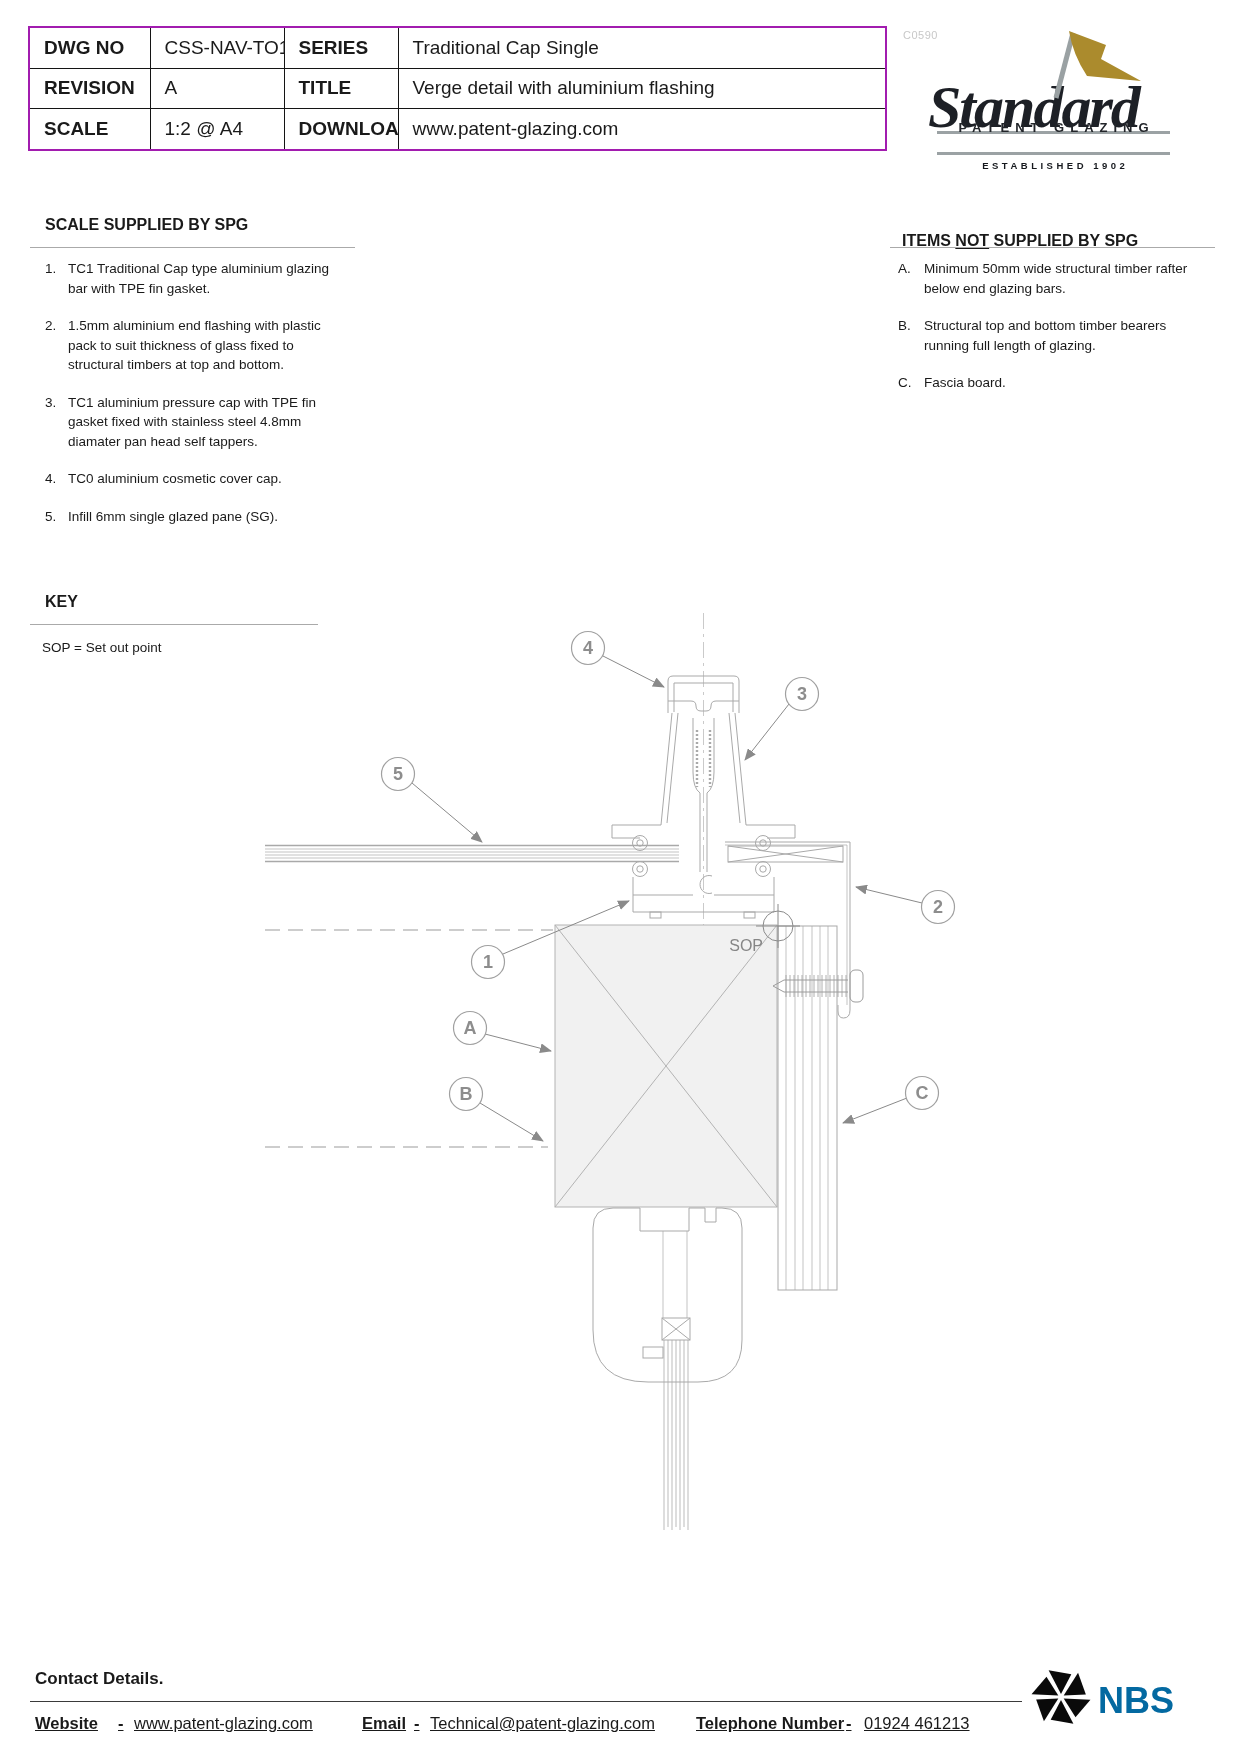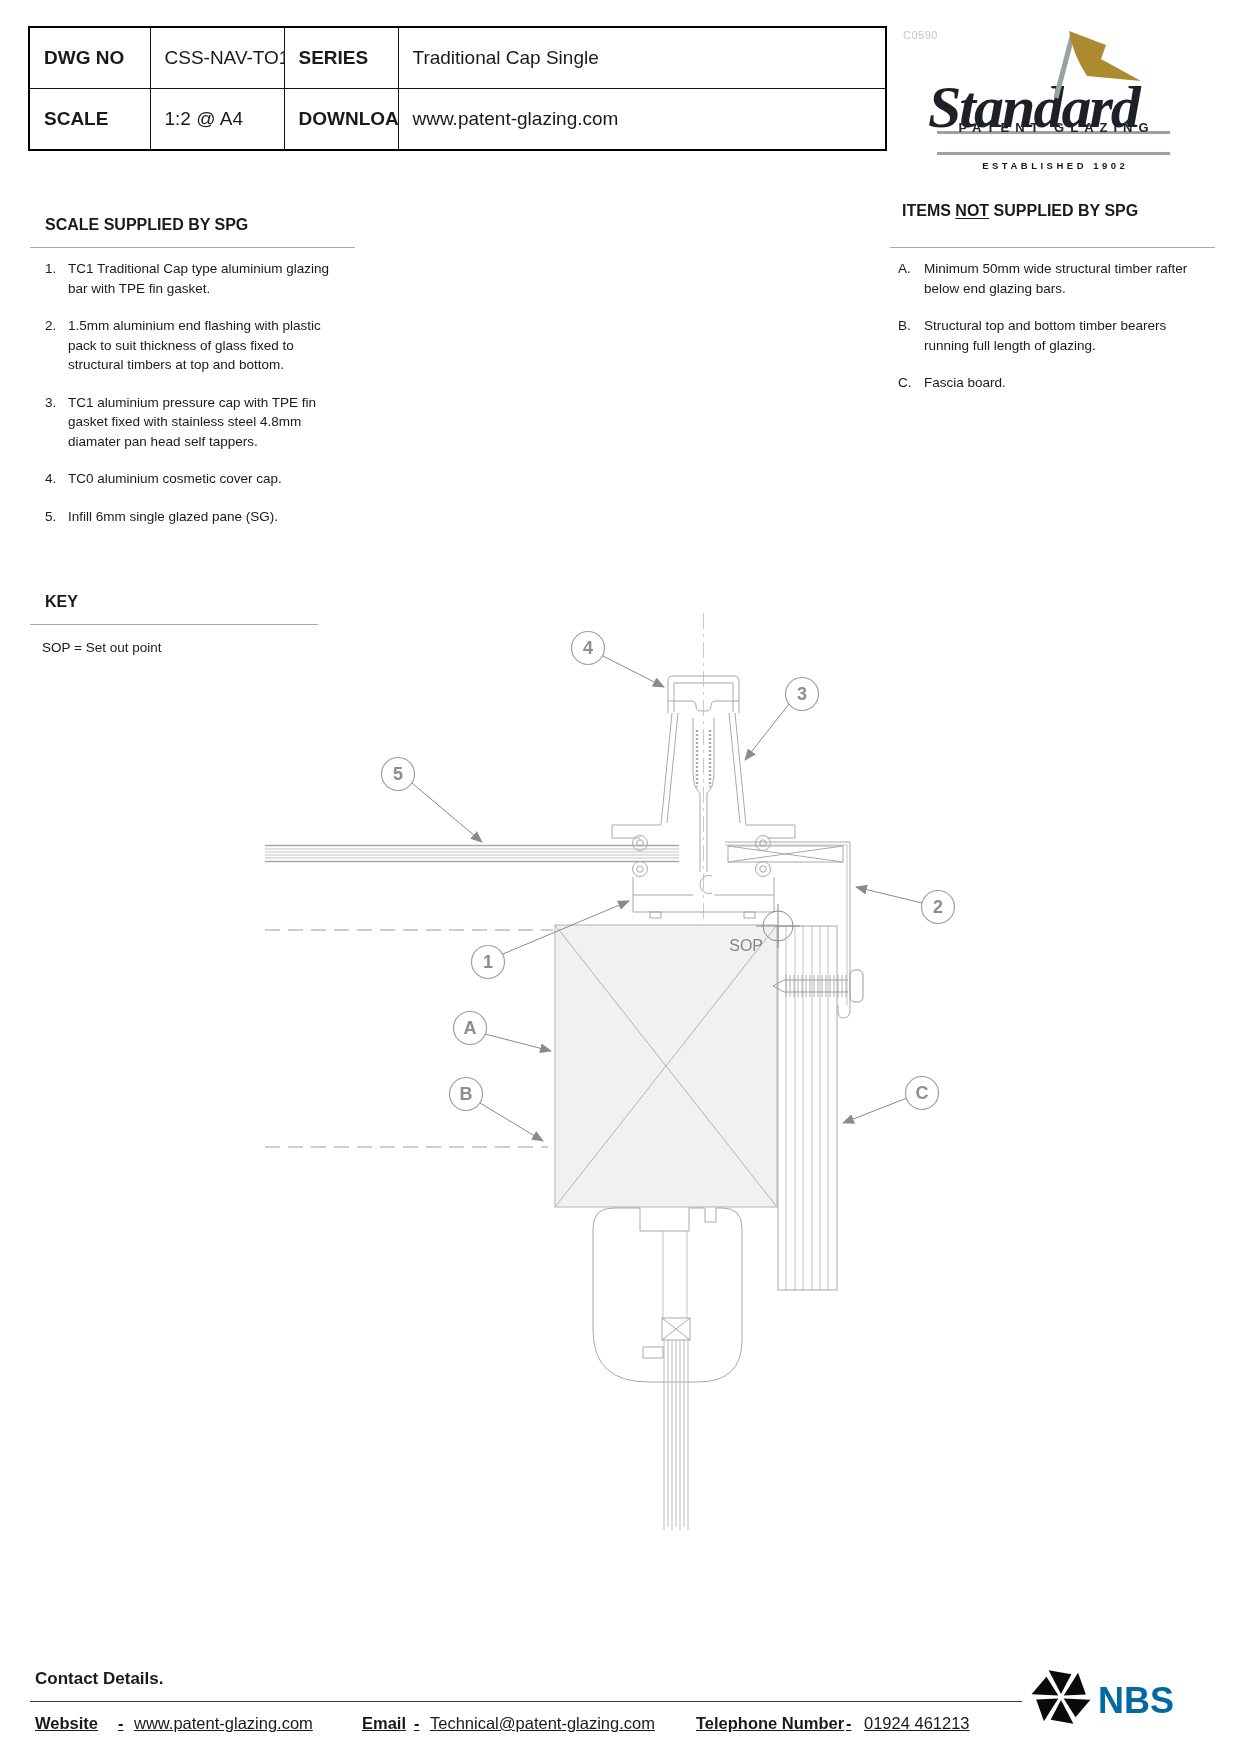--- a/index.html
+++ b/index.html
@@ -3,21 +3,21 @@
 <meta charset="utf-8">
 <style>
   html,body{margin:0;padding:0;background:#fff;}
   .page{position:relative;width:1240px;height:1754px;background:#fff;overflow:hidden;
         font-family:"Liberation Sans",sans-serif;color:#1a1a1a;}
   
   table.tblock{position:absolute;left:28px;top:26px;width:857px;height:125px;
        border-collapse:collapse;table-layout:fixed;}
   table.tblock td{border:1px solid #141414;font-size:19px;vertical-align:middle;
        padding:0 0 0 14px;white-space:nowrap;overflow:hidden;}
-  table.tblock{border:2px solid #000000;}
+  table.tblock{border:2px solid #a21caf;}
   td.lbl{font-weight:bold;}
   
   .logo-word{position:absolute;left:928px;top:73px;font-family:"Liberation Serif",serif;
        font-weight:600;font-size:60px;letter-spacing:-2px;color:#1d2026;font-style:italic;}
   .logo-bar{position:absolute;left:937px;width:233px;height:3px;background:#9ba2a4;}
   .logo-sub{position:absolute;left:937px;top:120px;width:233px;text-align:center;
        font-size:13px;font-weight:bold;letter-spacing:6px;color:#22252a;text-indent:6px;}
   .logo-est{position:absolute;left:937px;top:160px;width:233px;text-align:center;
        font-size:9.5px;font-weight:bold;letter-spacing:3.5px;color:#15181d;text-indent:3.5px;}
   .refcode{position:absolute;left:903px;top:29px;font-size:11px;color:#c8c8c8;letter-spacing:.5px;}
@@ -179,20 +179,26 @@
         <col style="width:488px">
       </colgroup>
     <tbody>
         <tr>
       <td class="lbl">DWG NO</td>
       <td>CSS-NAV-TO1</td>
       <td class="lbl">SERIES</td>
       <td>Traditional Cap Single</td>
     </tr>
     <tr>
+      <td class="lbl">REVISION</td>
+      <td>A</td>
+      <td class="lbl">TITLE</td>
+      <td>Verge detail with aluminium flashing</td>
+    </tr>
+    <tr>
       <td class="lbl">SCALE</td>
       <td>1:2 @ A4</td>
       <td class="lbl">DOWNLOAD</td>
       <td>www.patent-glazing.com</td>
     </tr>
   </tbody>
     </table>
   <div class="refcode">C0590</div>
 
   <div>
@@ -225,21 +231,21 @@
     <div class="uitem">
       <span class="unum">4.</span>
       <span class="utxt">TC0 aluminium cosmetic cover cap.</span>
     </div>
     <div class="uitem">
       <span class="unum">5.</span>
       <span class="utxt">Infill 6mm single glazed pane (SG).</span>
     </div>
   </div>
 
-  <div class="sec-h" style="left:902px;top:202px"><span>ITEMS </span><u>NOT</u><span> SUPPLIED BY SPG</span></div>
+  <div class="sec-h" style="left:902px;top:232px"><span>ITEMS </span><u>NOT</u><span> SUPPLIED BY SPG</span></div>
   <div class="sec-rule" style="left:890px;top:247px;width:325px"></div>
   <div class="ulist" style="left:898px;top:259px;width:296px">
     <div class="uitem">
       <span class="unum-r">A.</span>
       <span class="utxt">Minimum 50mm wide structural timber rafter below end glazing bars.</span>
     </div>
     <div class="uitem">
       <span class="unum-r">B.</span>
       <span class="utxt">Structural top and bottom timber bearers running full length of glazing.</span>
     </div>

